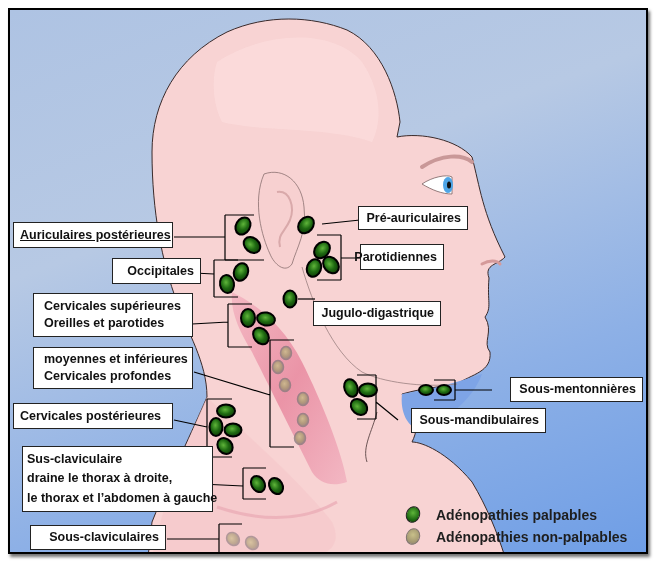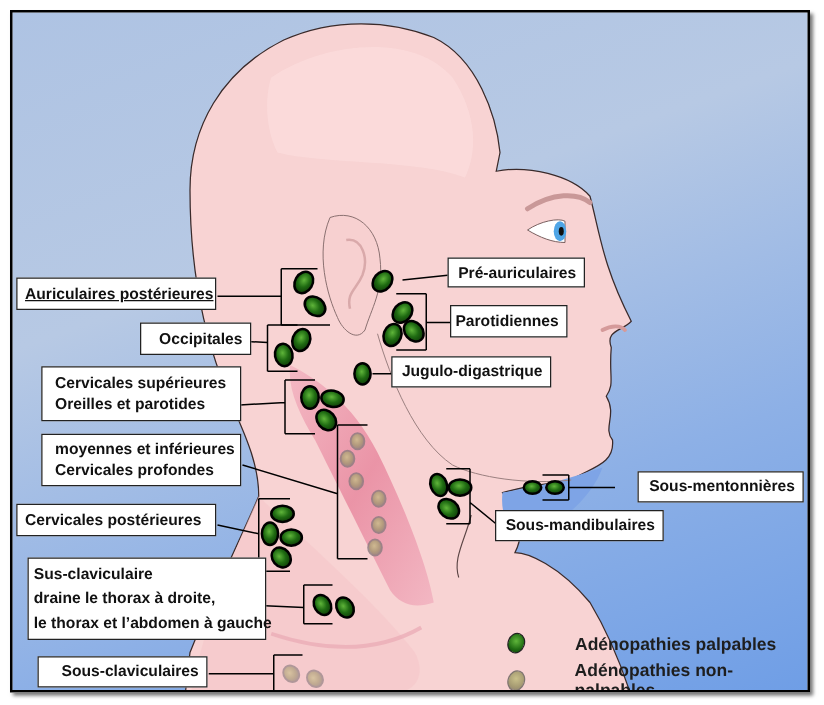--- a/index.html
+++ b/index.html
@@ -5,21 +5,21 @@
   html,body{margin:0;padding:0;background:#ffffff;}
   body{width:659px;height:564px;position:relative;overflow:hidden;font-family:"Liberation Sans",sans-serif;}
   #frame{position:absolute;left:8px;top:8px;width:640px;height:546px;border:2px solid #000;box-sizing:border-box;overflow:hidden;
          box-shadow:2px 3px 3px rgba(0,0,0,0.55);
          background:linear-gradient(160deg,#aec3e3 0%,#b7c9e4 35%,#8db0e6 70%,#6f9ee6 100%);}
   #art{position:absolute;left:0;top:0;}
   .lbl{position:absolute;background:#fff;border:1px solid #222;box-sizing:border-box;font-weight:bold;font-size:12.5px;color:#111;
        display:flex;align-items:center;padding:0 6px;line-height:1.35;white-space:nowrap;}
   .lbl.multi{flex-direction:column;align-items:flex-start;justify-content:center;}
   .lbl.center{justify-content:flex-end;}
-  .legend{position:absolute;font-weight:bold;font-size:14px;color:#1e1e1e;display:flex;align-items:center;gap:24px;}
+  .legend{position:absolute;font-weight:bold;font-size:14px;color:#1e1e1e;display:flex;align-items:center;}
   .legend .dot{width:12px;height:15px;border-radius:50%;margin-right:16px;transform:rotate(20deg);border:1px solid #222;}
 </style>
 </head>
 <body>
 
 <div id="frame">
   <svg id="art" width="640" height="546" viewBox="8 8 640 546" xmlns="http://www.w3.org/2000/svg">
     <defs>
       <radialGradient id="gnode" cx="45%" cy="40%" r="60%">
         <stop offset="0%" stop-color="#5fb53a"></stop>
@@ -149,30 +149,30 @@
     <span>Sus-claviculaire</span>
     <span>draine le thorax à droite,</span>
     <span>le thorax et l’abdomen à gauche</span>
   </div>
   <div class="lbl center" style="left:20px;top:515px;width:136px;height:25px;">
     <span>Sous-claviculaires</span>
   </div>
   <div class="lbl center" style="left:348px;top:196px;width:110px;height:24px;">
     <span>Pré-auriculaires</span>
   </div>
-  <div class="lbl center" style="left:350px;top:234px;width:94px;height:26px;">
+  <div class="lbl center" style="left:350px;top:234px;width:84px;height:26px;">
     <span>Parotidiennes</span>
   </div>
-  <div class="lbl center" style="left:303px;top:275px;width:128px;height:25px;">
+  <div class="lbl center" style="left:303px;top:291px;width:128px;height:25px;">
     <span>Jugulo-digastrique</span>
   </div>
   <div class="lbl center" style="left:500px;top:367px;width:133px;height:25px;">
     <span>Sous-mentonnières</span>
   </div>
-  <div class="lbl center" style="left:386px;top:398px;width:135px;height:25px;">
+  <div class="lbl center" style="left:401px;top:398px;width:135px;height:25px;">
     <span>Sous-mandibulaires</span>
   </div>
 
   <div class="legend" style="left:396px;top:496px;">
     <span class="dot" style="background:radial-gradient(circle at 45% 40%,#5fb53a,#1f6b12 60%,#0f3d08);"></span>
     <span>Adénopathies palpables</span>
   </div>
   <div class="legend" style="left:396px;top:518px;">
     <span class="dot" style="background:radial-gradient(circle at 45% 40%,#c9c08a,#a59a72 60%,#8b7f78);border-color:#7f7570;"></span>
     <span>Adénopathies non-palpables</span>

